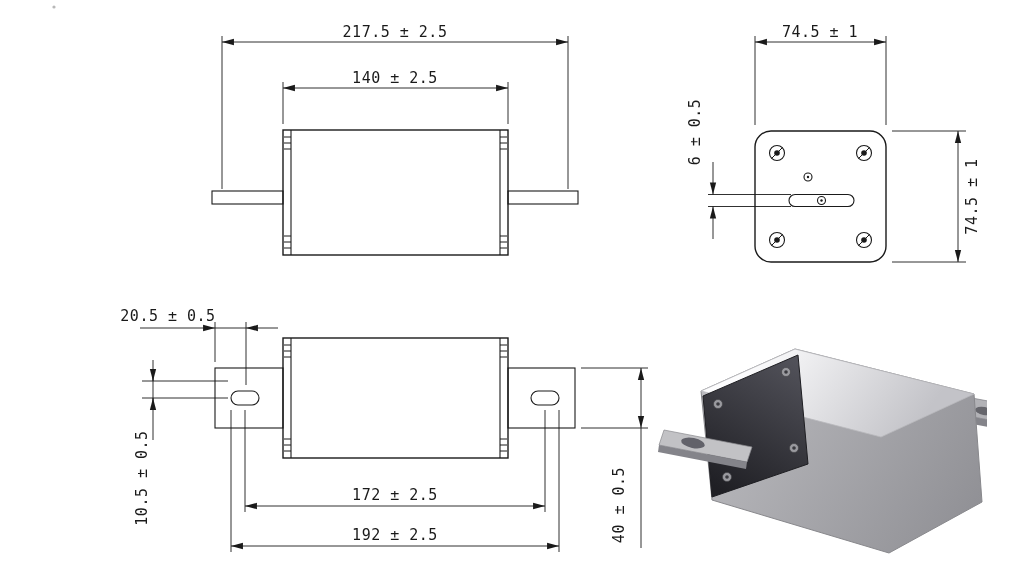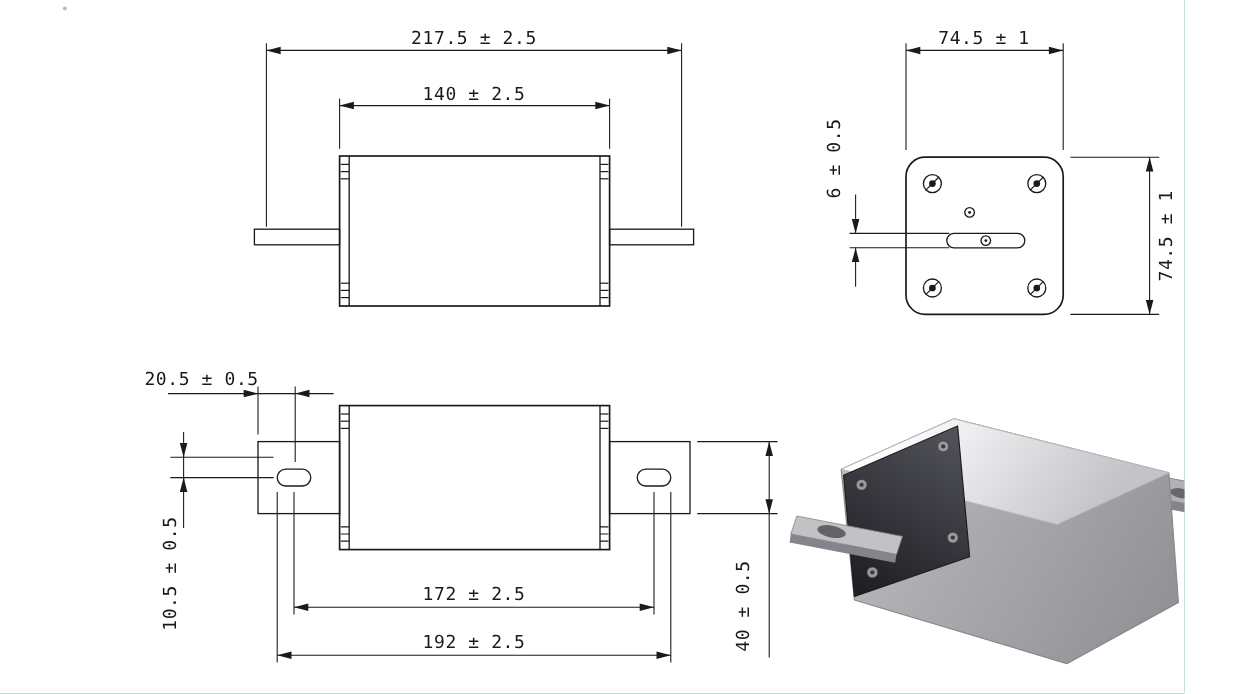--- a/index.html
+++ b/index.html
@@ -1,16 +1,16 @@
 <!DOCTYPE html>
 <html><head>
 <meta charset="utf-8">
 <style>
   html,body{margin:0;padding:0;background:#ffffff;}
-  .canvas{width:987px;height:578px;background:#0f766e;position:relative;overflow:hidden;}
+  .canvas{width:987px;height:578px;background:#e5e5e5;position:relative;overflow:hidden;}
   svg{display:block;}
   .outline{fill:none;stroke:#1a1a1a;stroke-width:1.4;}
   .outline-thin{fill:none;stroke:#1a1a1a;stroke-width:1.1;}
   .detail line{stroke:#1a1a1a;stroke-width:1;}
   .dim{stroke:#1a1a1a;stroke-width:0.9;fill:none;}
   .dim-text{font-family:"DejaVu Sans Mono",monospace;font-size:15px;fill:#1a1a1a;letter-spacing:0.5px;}
 </style>
 </head>
 <body>
 

